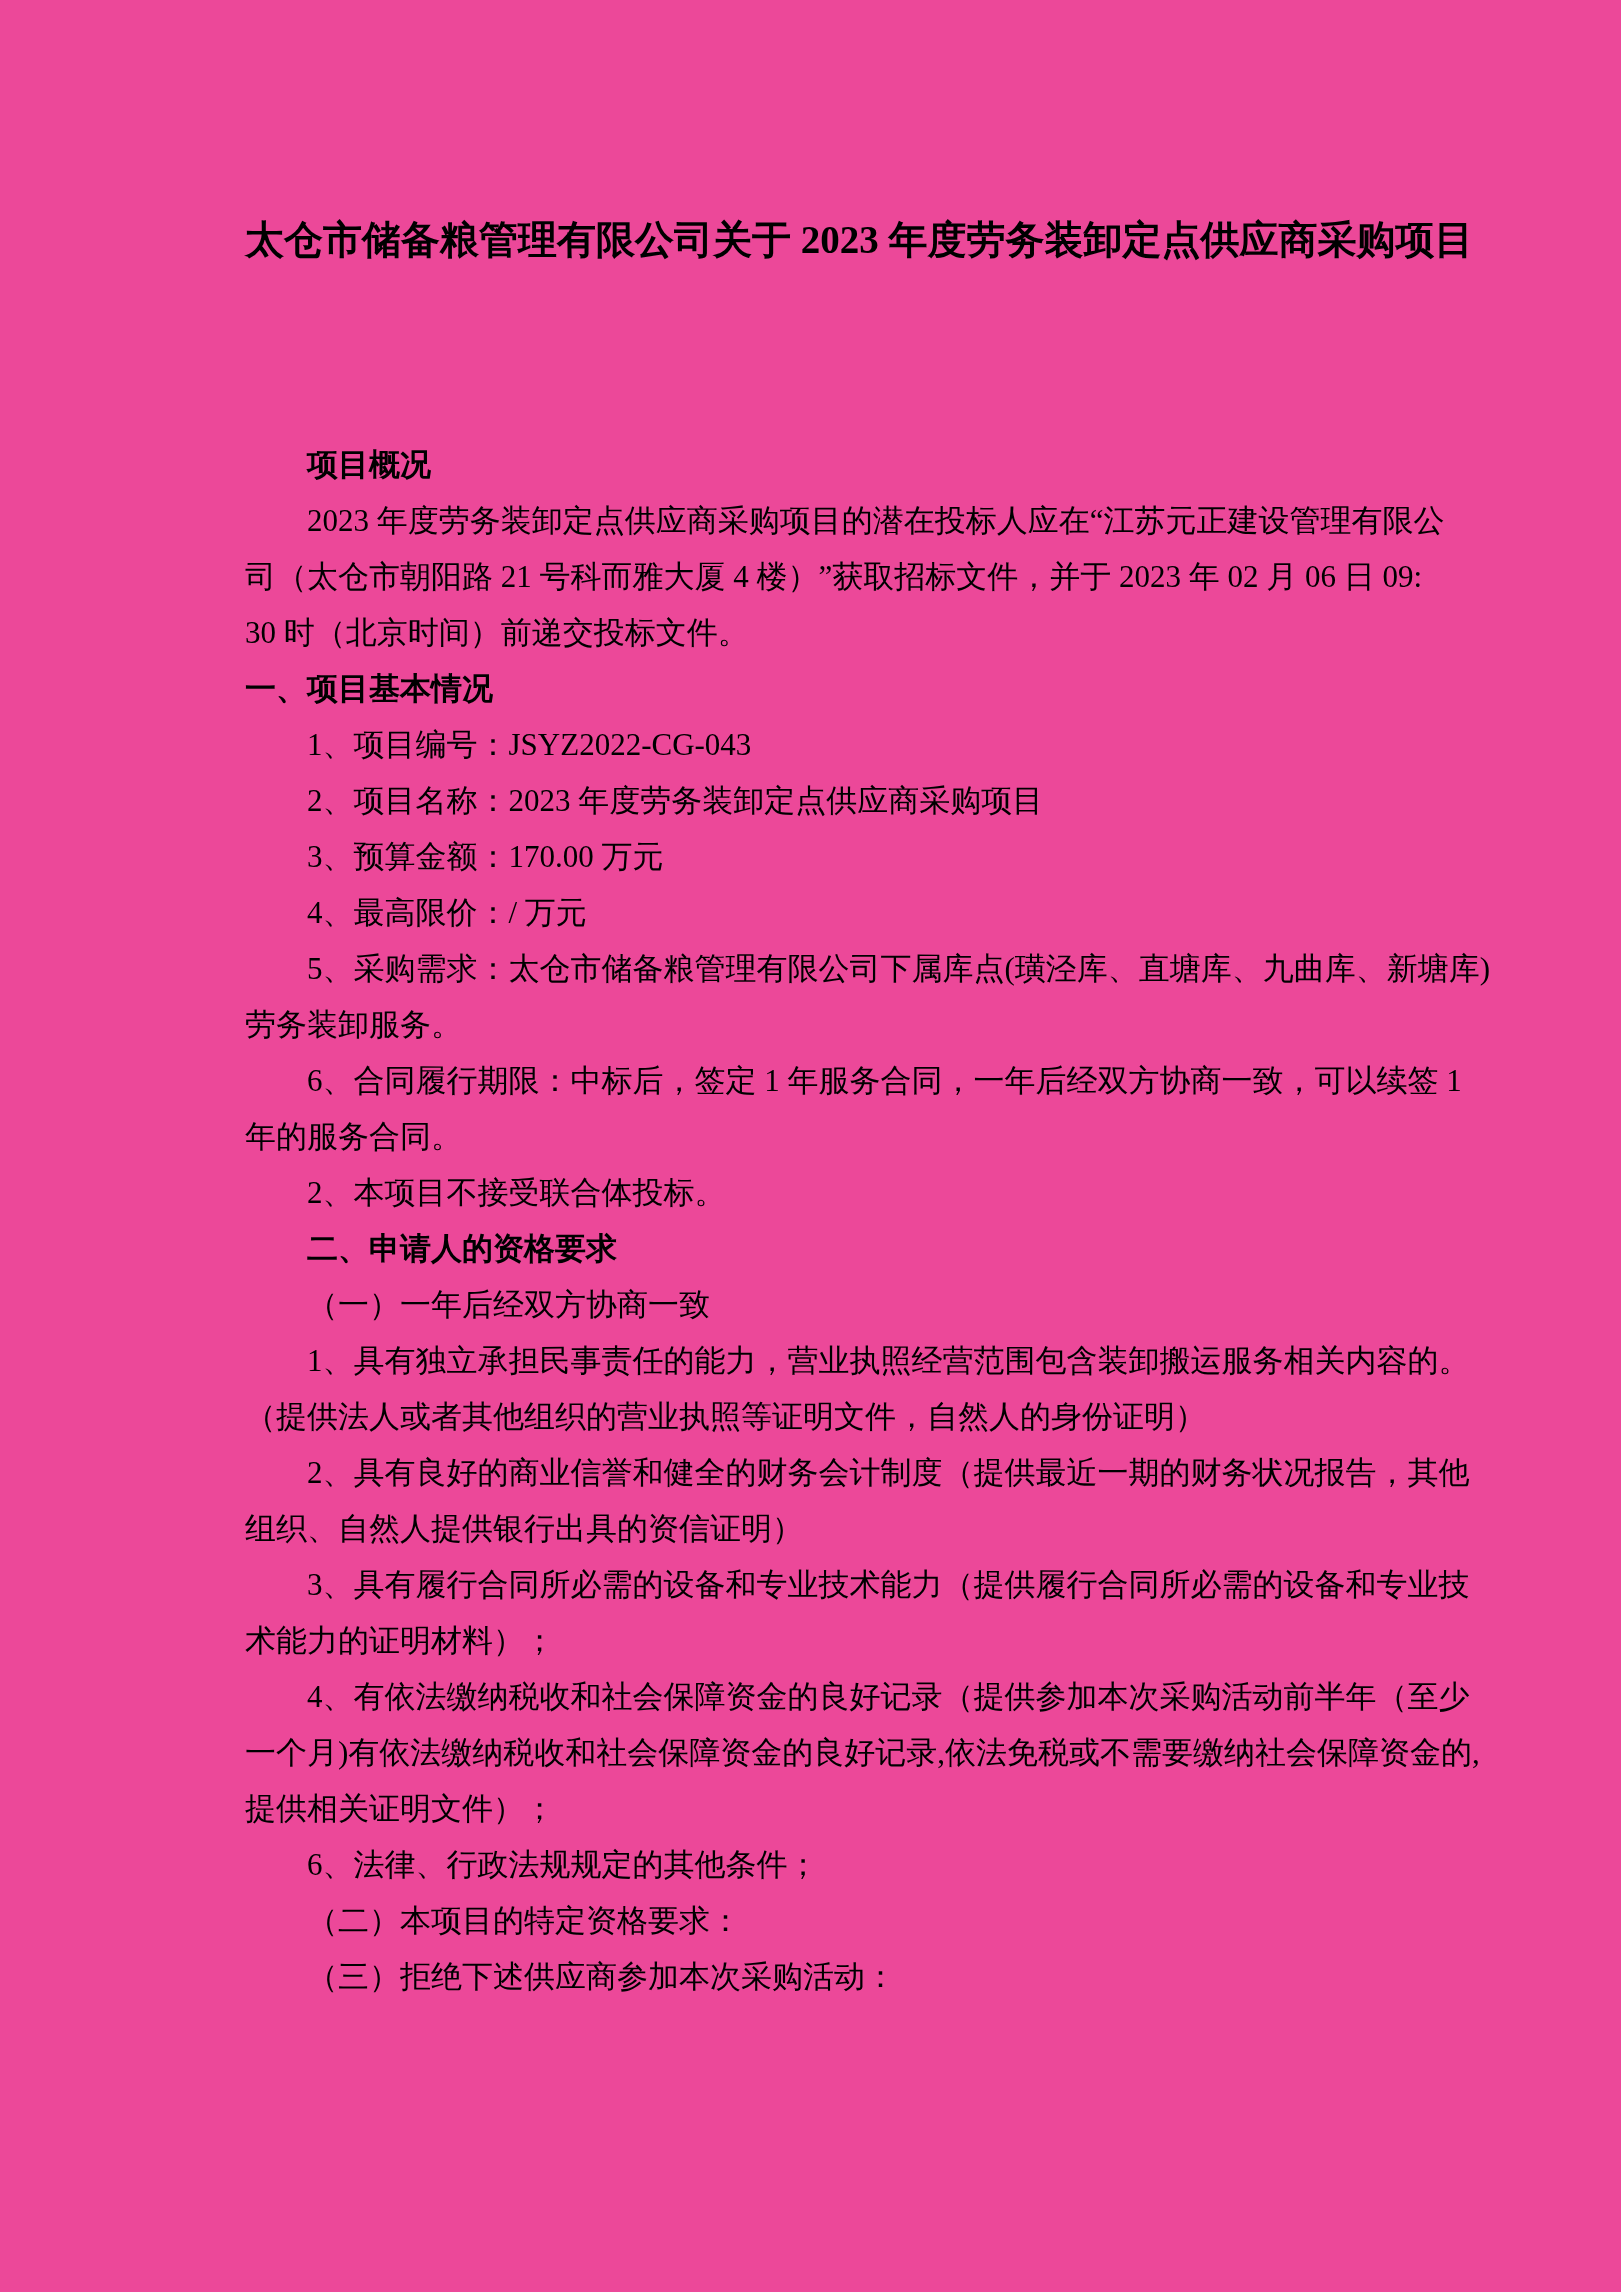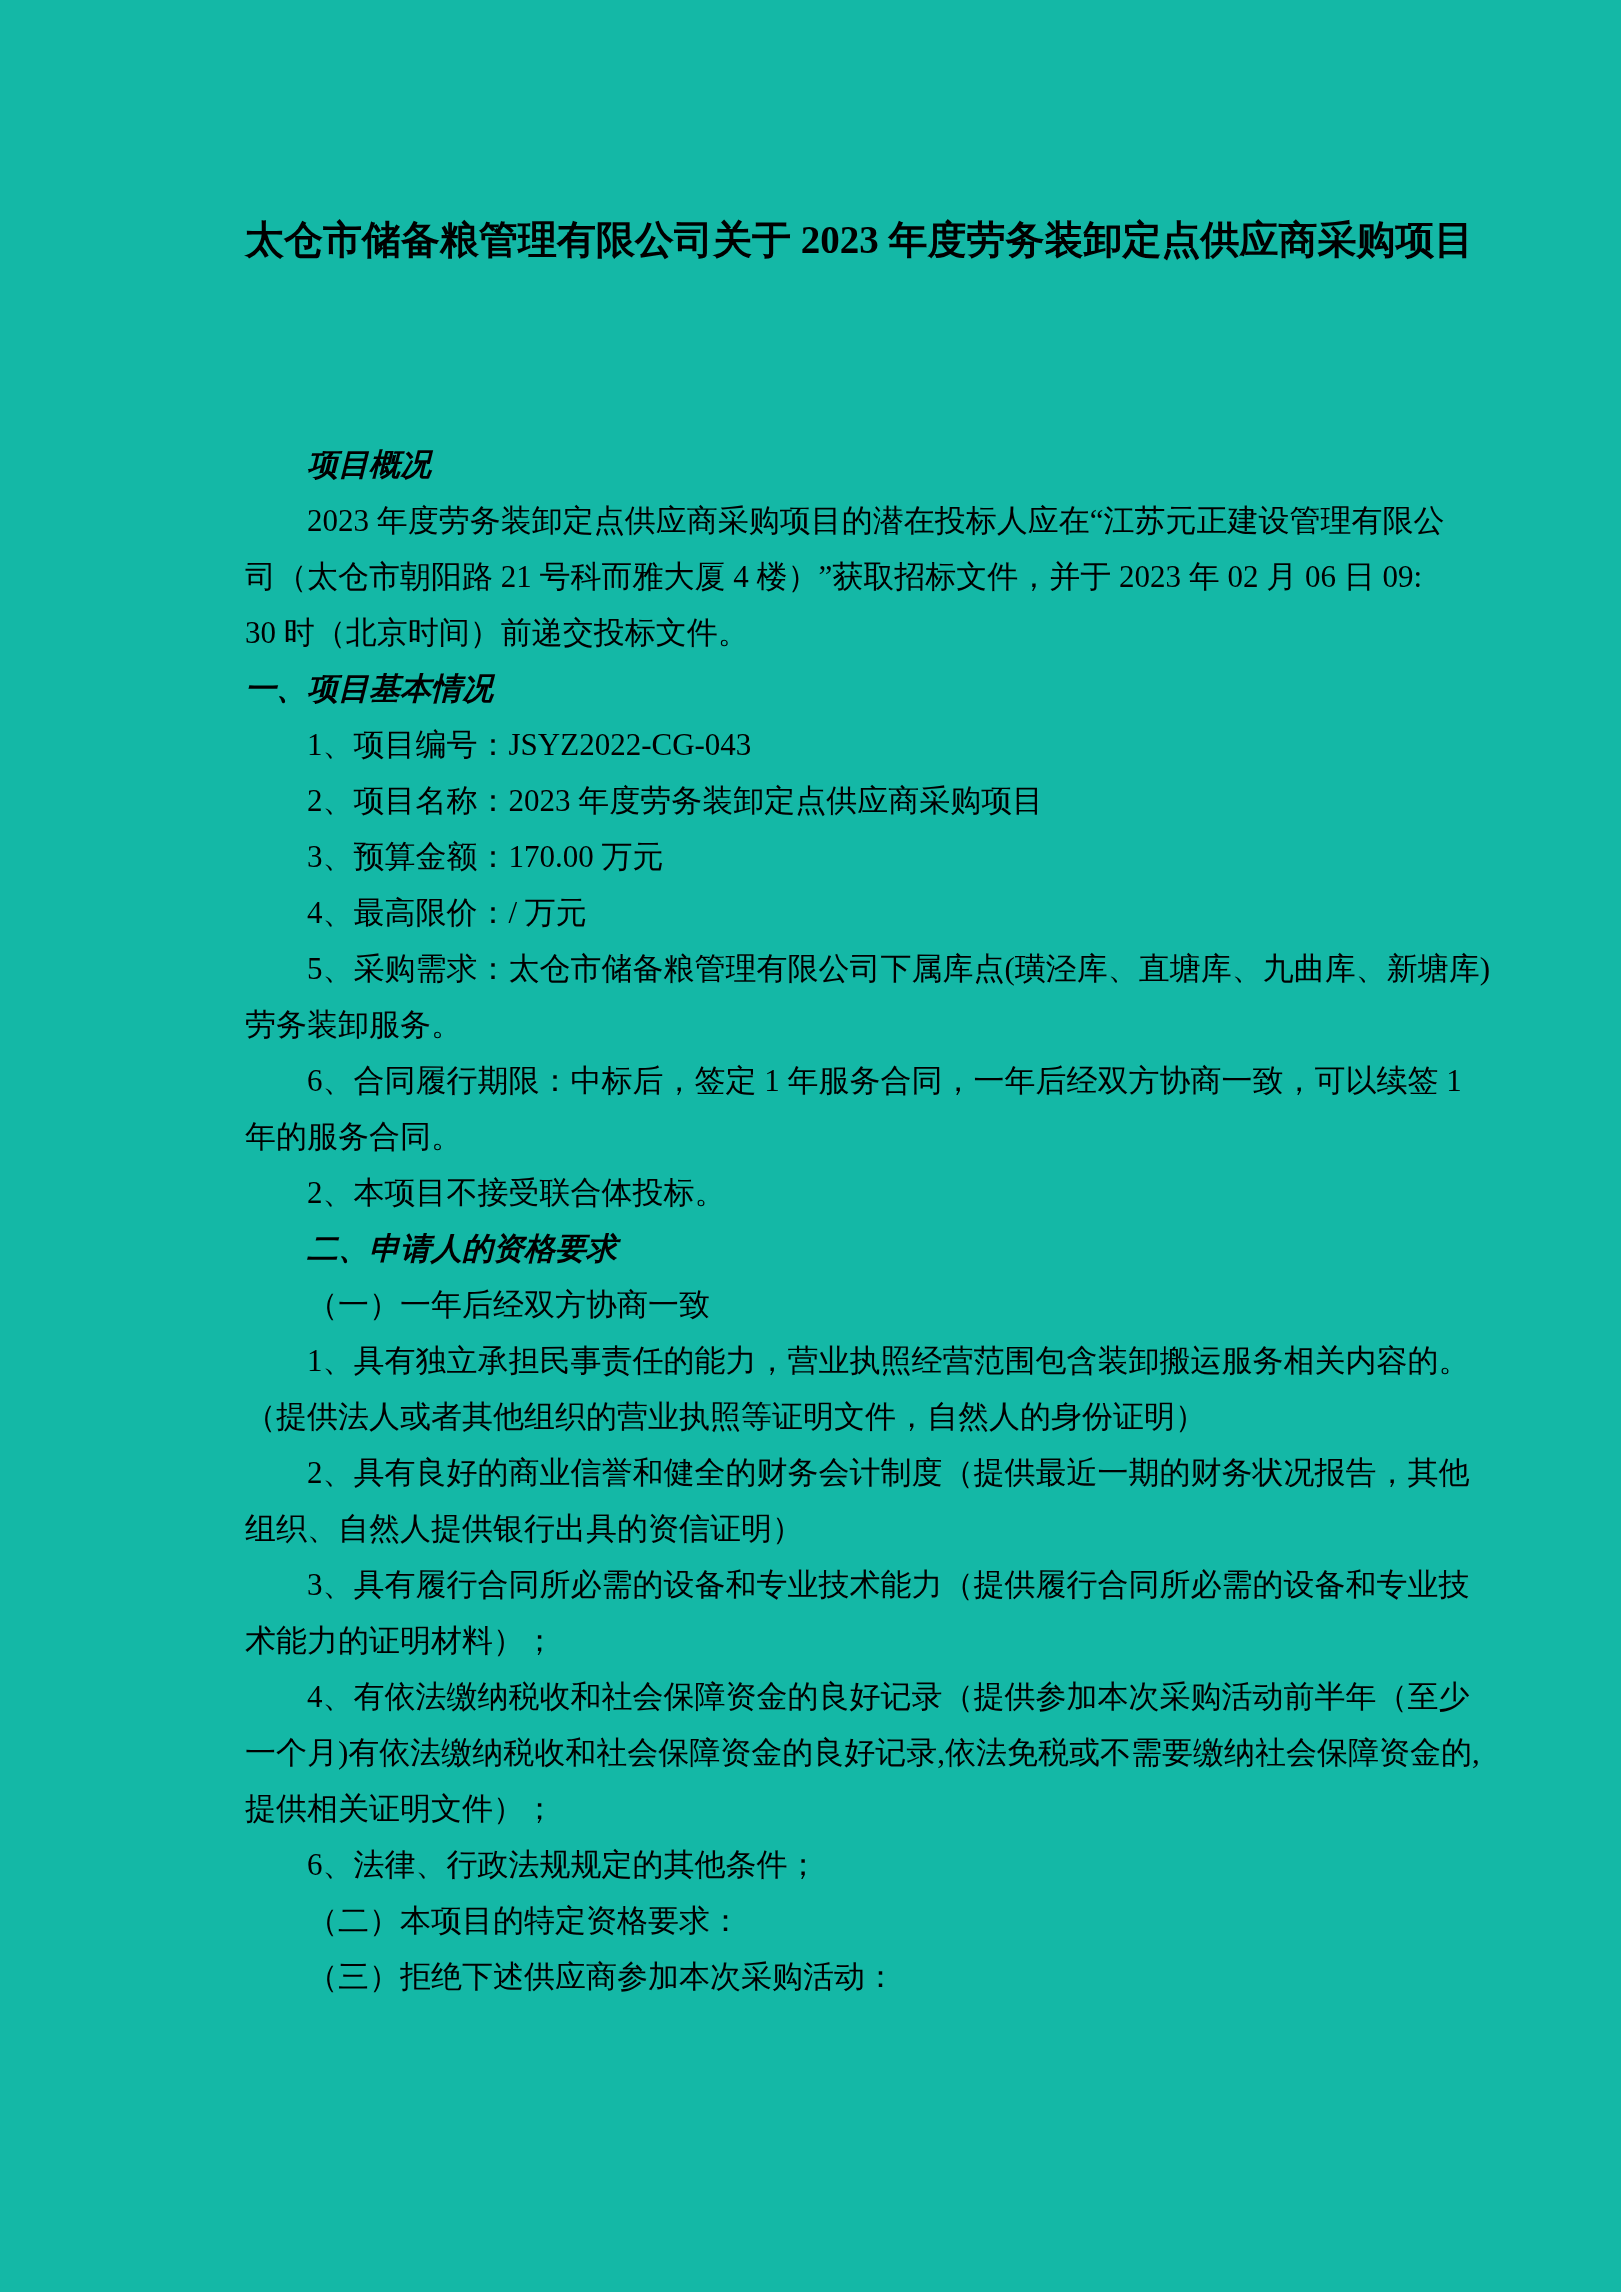--- a/index.html
+++ b/index.html
@@ -1,21 +1,21 @@
 <!DOCTYPE html>
 <html lang="zh"><head>
 <meta charset="utf-8">
 <style>
   * { margin: 0; padding: 0; box-sizing: border-box; }
   html, body { background: #ffffff; }
   .page {
     position: relative;
     width: 1621px;
     height: 2293px;
-    background: #14b8a6;
+    background: #ec4899;
     color: #000000;
     font-family: "Liberation Serif", "DejaVu Serif", serif;
     overflow: hidden;
   }
   .title-block {
     position: absolute;
     top: 197px;
     left: 245px;
     width: 1133px;
     text-align: center;
@@ -26,21 +26,21 @@
   .body-block {
     position: absolute;
     top: 437px;
     left: 245px;
     width: 1133px;
     font-size: 31px;
     line-height: 56px;
   }
   .line { white-space: nowrap; }
   .para.indent > .line.first { text-indent: 2em; }
-  .para.heading { font-weight: bold; font-style: italic; }
+  .para.heading { font-weight: bold; }
 </style>
 </head>
 <body>
 
 <div class="page">
   <div class="title-block">
     <div class="line">太仓市储备粮管理有限公司关于 2023 年度劳务装卸定点供应商采购项目</div>
   </div>
   <div class="body-block">
       <div class="para heading indent">

